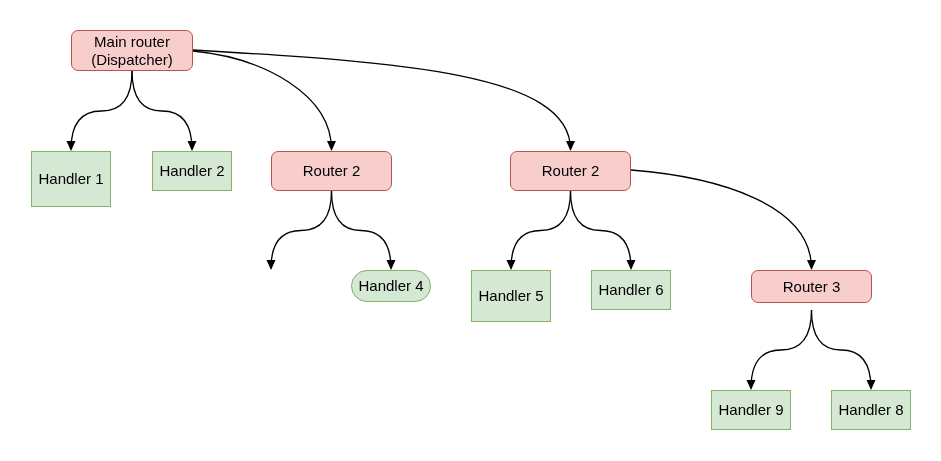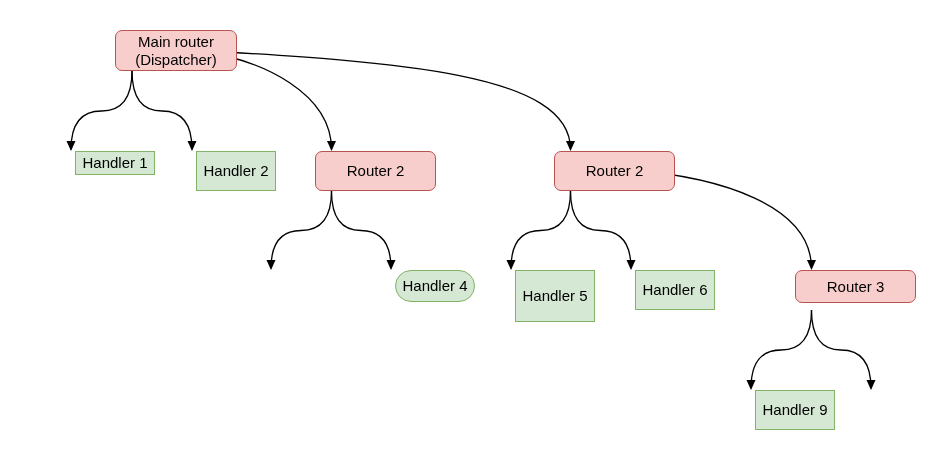--- a/index.html
+++ b/index.html
@@ -26,34 +26,33 @@
     position: absolute;
     box-sizing: border-box;
     display: flex;
     align-items: center;
     justify-content: center;
     text-align: center;
     font-size: 15px;
     line-height: 1.2;
     color: var(--text-color, #000000);
     white-space: pre-line;
-    margin-left: 44px;
   }
   .node.router {
     background: var(--router-fill, #f8cecc);
     border: 1.3px solid var(--router-border, #b85450);
     border-radius: 7px;
   }
   .node.handler {
     background: var(--handler-fill, #d5e8d4);
     border: 1.3px solid var(--handler-border, #82b366);
   }
   
   .n-main { left: 71px;  top: 30px;  width: 122px; height: 41px; }
-  .n-h1   { left: 31px;  top: 151px; width: 80px;  height: 24px; }
+  .n-h1   { left: 31px;  top: 151px; width: 80px;  height: 56px; }
   .n-h2   { left: 152px; top: 151px; width: 80px;  height: 40px; }
   .n-r1   { left: 271px; top: 151px; width: 121px; height: 40px; }
   .n-r2   { left: 510px; top: 151px; width: 121px; height: 40px; }
   .n-h3   { left: 231px; top: 270px; width: 80px;  height: 40px; }
   .n-h4   { left: 351px; top: 270px; width: 80px;  height: 32px; border-radius: 16px; }
   .n-h5   { left: 471px; top: 270px; width: 80px;  height: 52px; }
   .n-h6   { left: 591px; top: 270px; width: 80px;  height: 40px; }
   .n-r3   { left: 751px; top: 270px; width: 121px; height: 33px; }
   .n-h7   { left: 711px; top: 390px; width: 80px;  height: 40px; }
   .n-h8   { left: 831px; top: 390px; width: 80px;  height: 40px; }
@@ -98,14 +97,15 @@
   <div class="node handler n-h4">Handler 4</div>
 
   <div class="node handler n-h5">Handler 5</div>
 
   <div class="node handler n-h6">Handler 6</div>
 
   <div class="node router n-r3">Router 3</div>
 
   <div class="node handler n-h7">Handler 9</div>
 
+  <div class="node handler n-h8">Handler 8</div>
 
 </div>
 
 </body></html>

